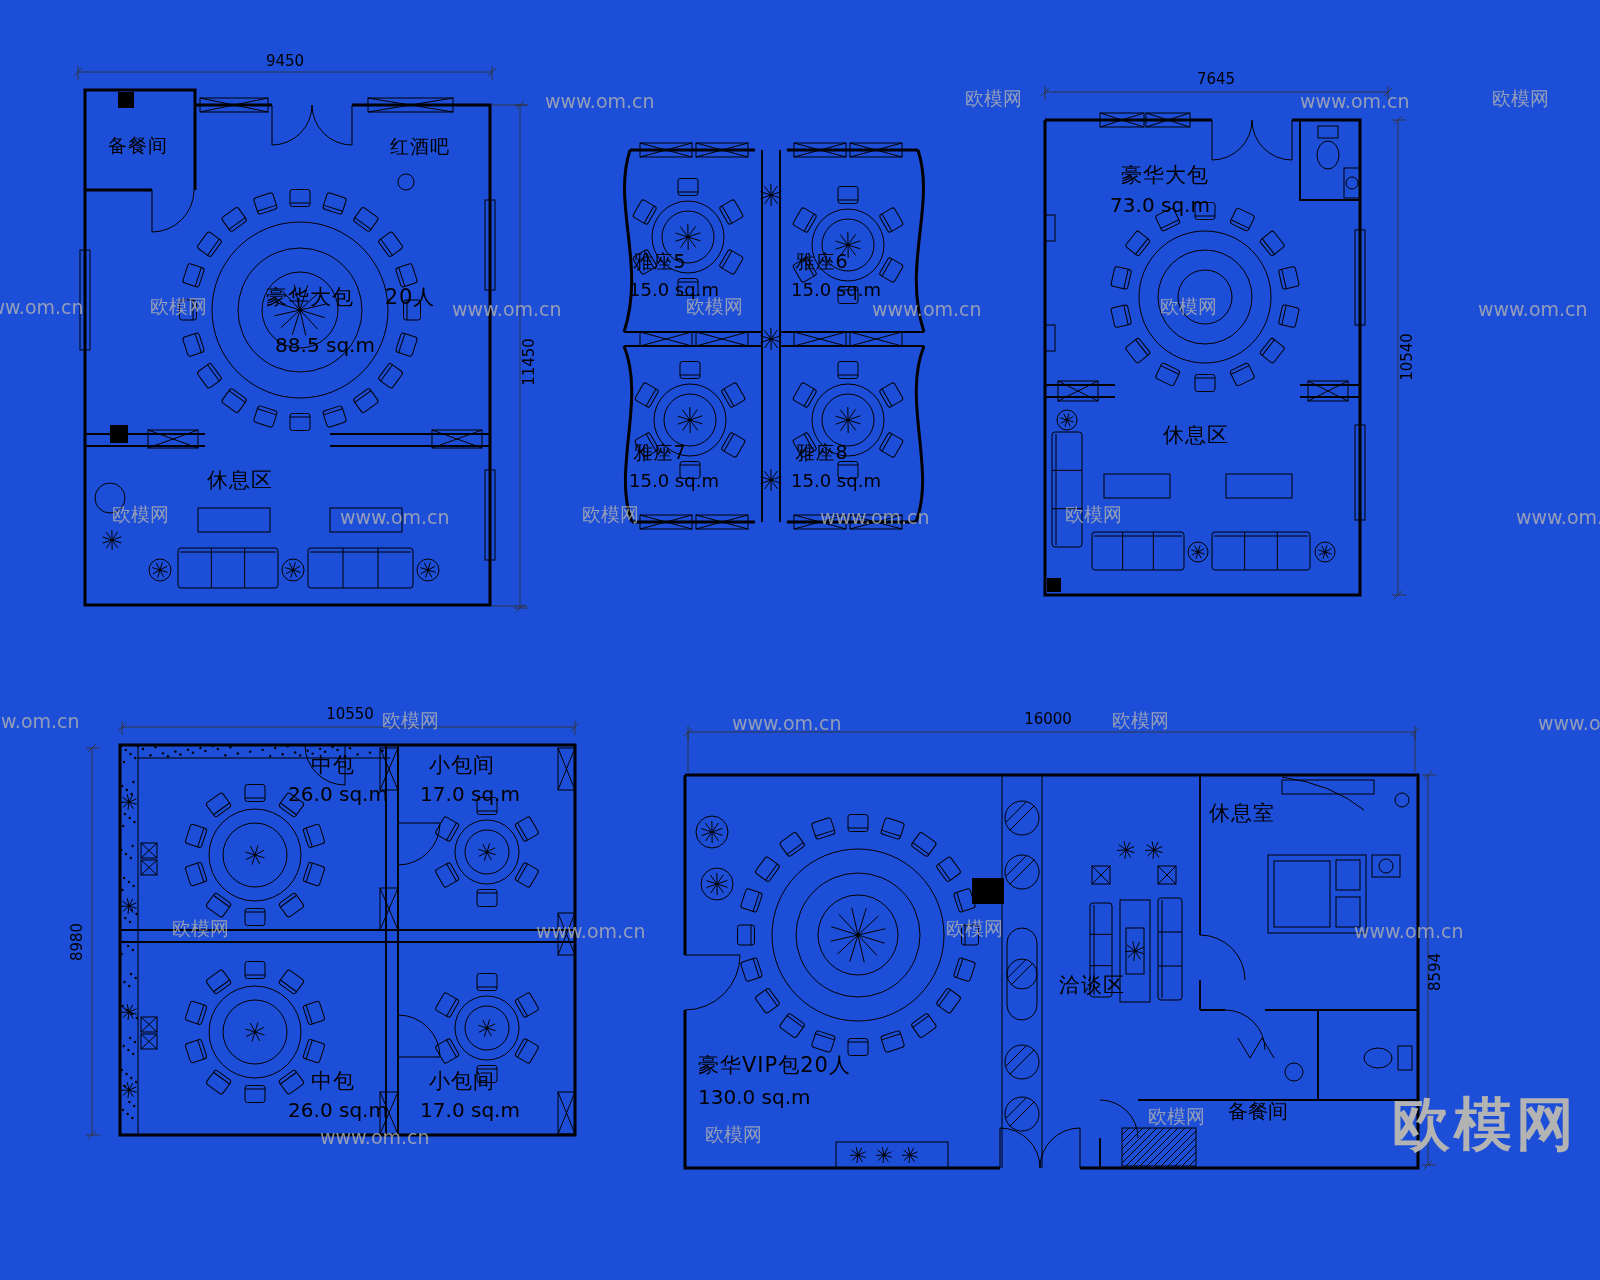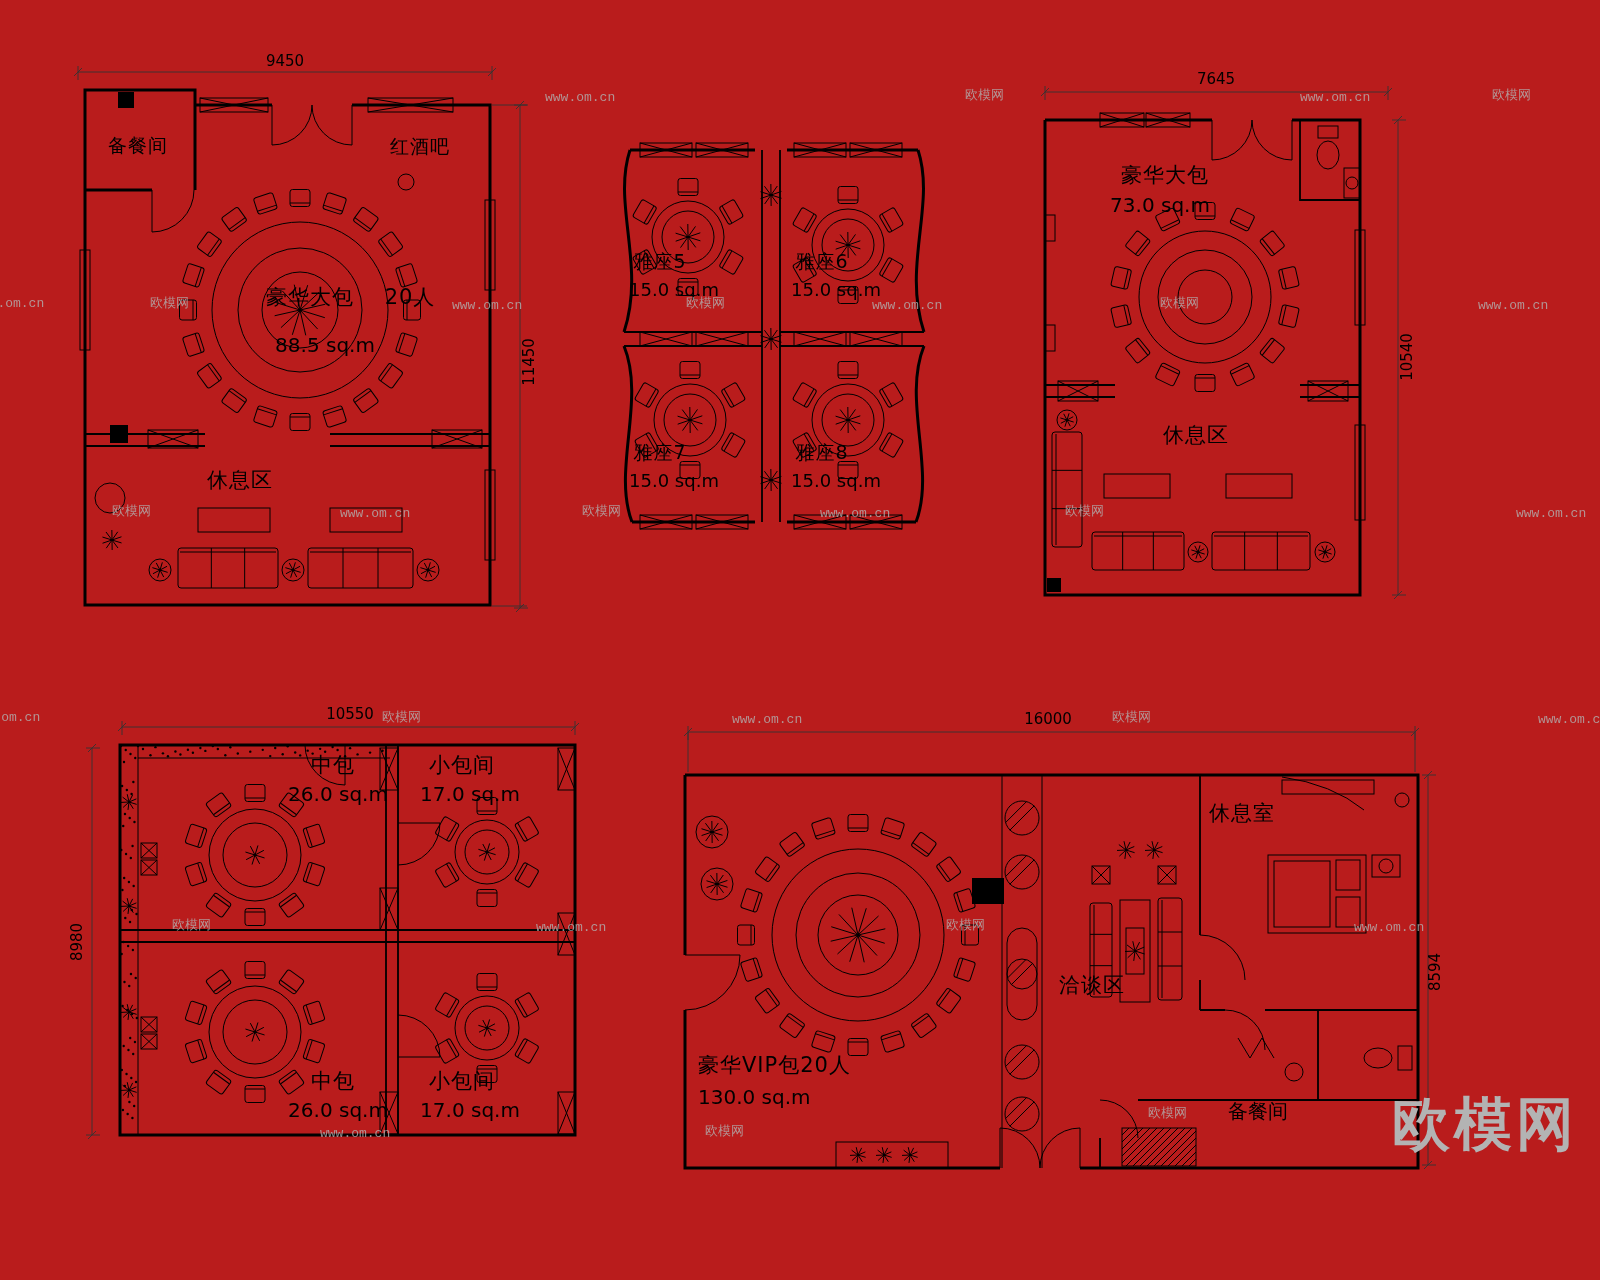--- a/index.html
+++ b/index.html
@@ -1,31 +1,31 @@
 <!DOCTYPE html>
 <html><head>
 <meta charset="utf-8">
 <style>
   html,body{margin:0;padding:0;background:#ffffff;}
-  .stage{position:relative;width:1600px;height:1280px;background:#b91c1c;overflow:hidden;
+  .stage{position:relative;width:1600px;height:1280px;background:#1d4ed8;overflow:hidden;
          font-family:"DejaVu Sans",sans-serif;}
   svg{position:absolute;left:0;top:0;}
   .w  {stroke:#000;stroke-width:3;fill:none;}
   .w2 {stroke:#000;stroke-width:1.8;fill:none;}
   .ln {stroke:#000;stroke-width:1;fill:none;}
   .fillb{fill:#000;stroke:none;}
   .dim{stroke:#333;stroke-width:0.9;fill:none;}
   .dot{fill:#000;stroke:none;}
   text{fill:#000;font-family:"DejaVu Sans",sans-serif;}
   .t-room{font-size:21px;letter-spacing:1px;}
   .t-room2{font-size:19px;letter-spacing:1px;}
   .t-area{font-size:20px;}
   .t-area2{font-size:18px;}
   .t-dim{font-size:15px;}
-  .wm{position:absolute;font-size:13px;color:rgba(178,178,178,0.8);white-space:nowrap;pointer-events:none;font-family:Liberation Mono, monospace;}
+  .wm{position:absolute;font-size:19px;color:rgba(178,178,178,0.8);white-space:nowrap;pointer-events:none;}
   .wm-big{position:absolute;font-size:58px;font-weight:bold;color:#b3b3b3;letter-spacing:4px;white-space:nowrap;pointer-events:none;}
 </style>
 </head>
 <body>
 
 <div class="stage">
 <svg width="1600" height="1280" viewBox="0 0 1600 1280">
 
   <g>
     <g>

